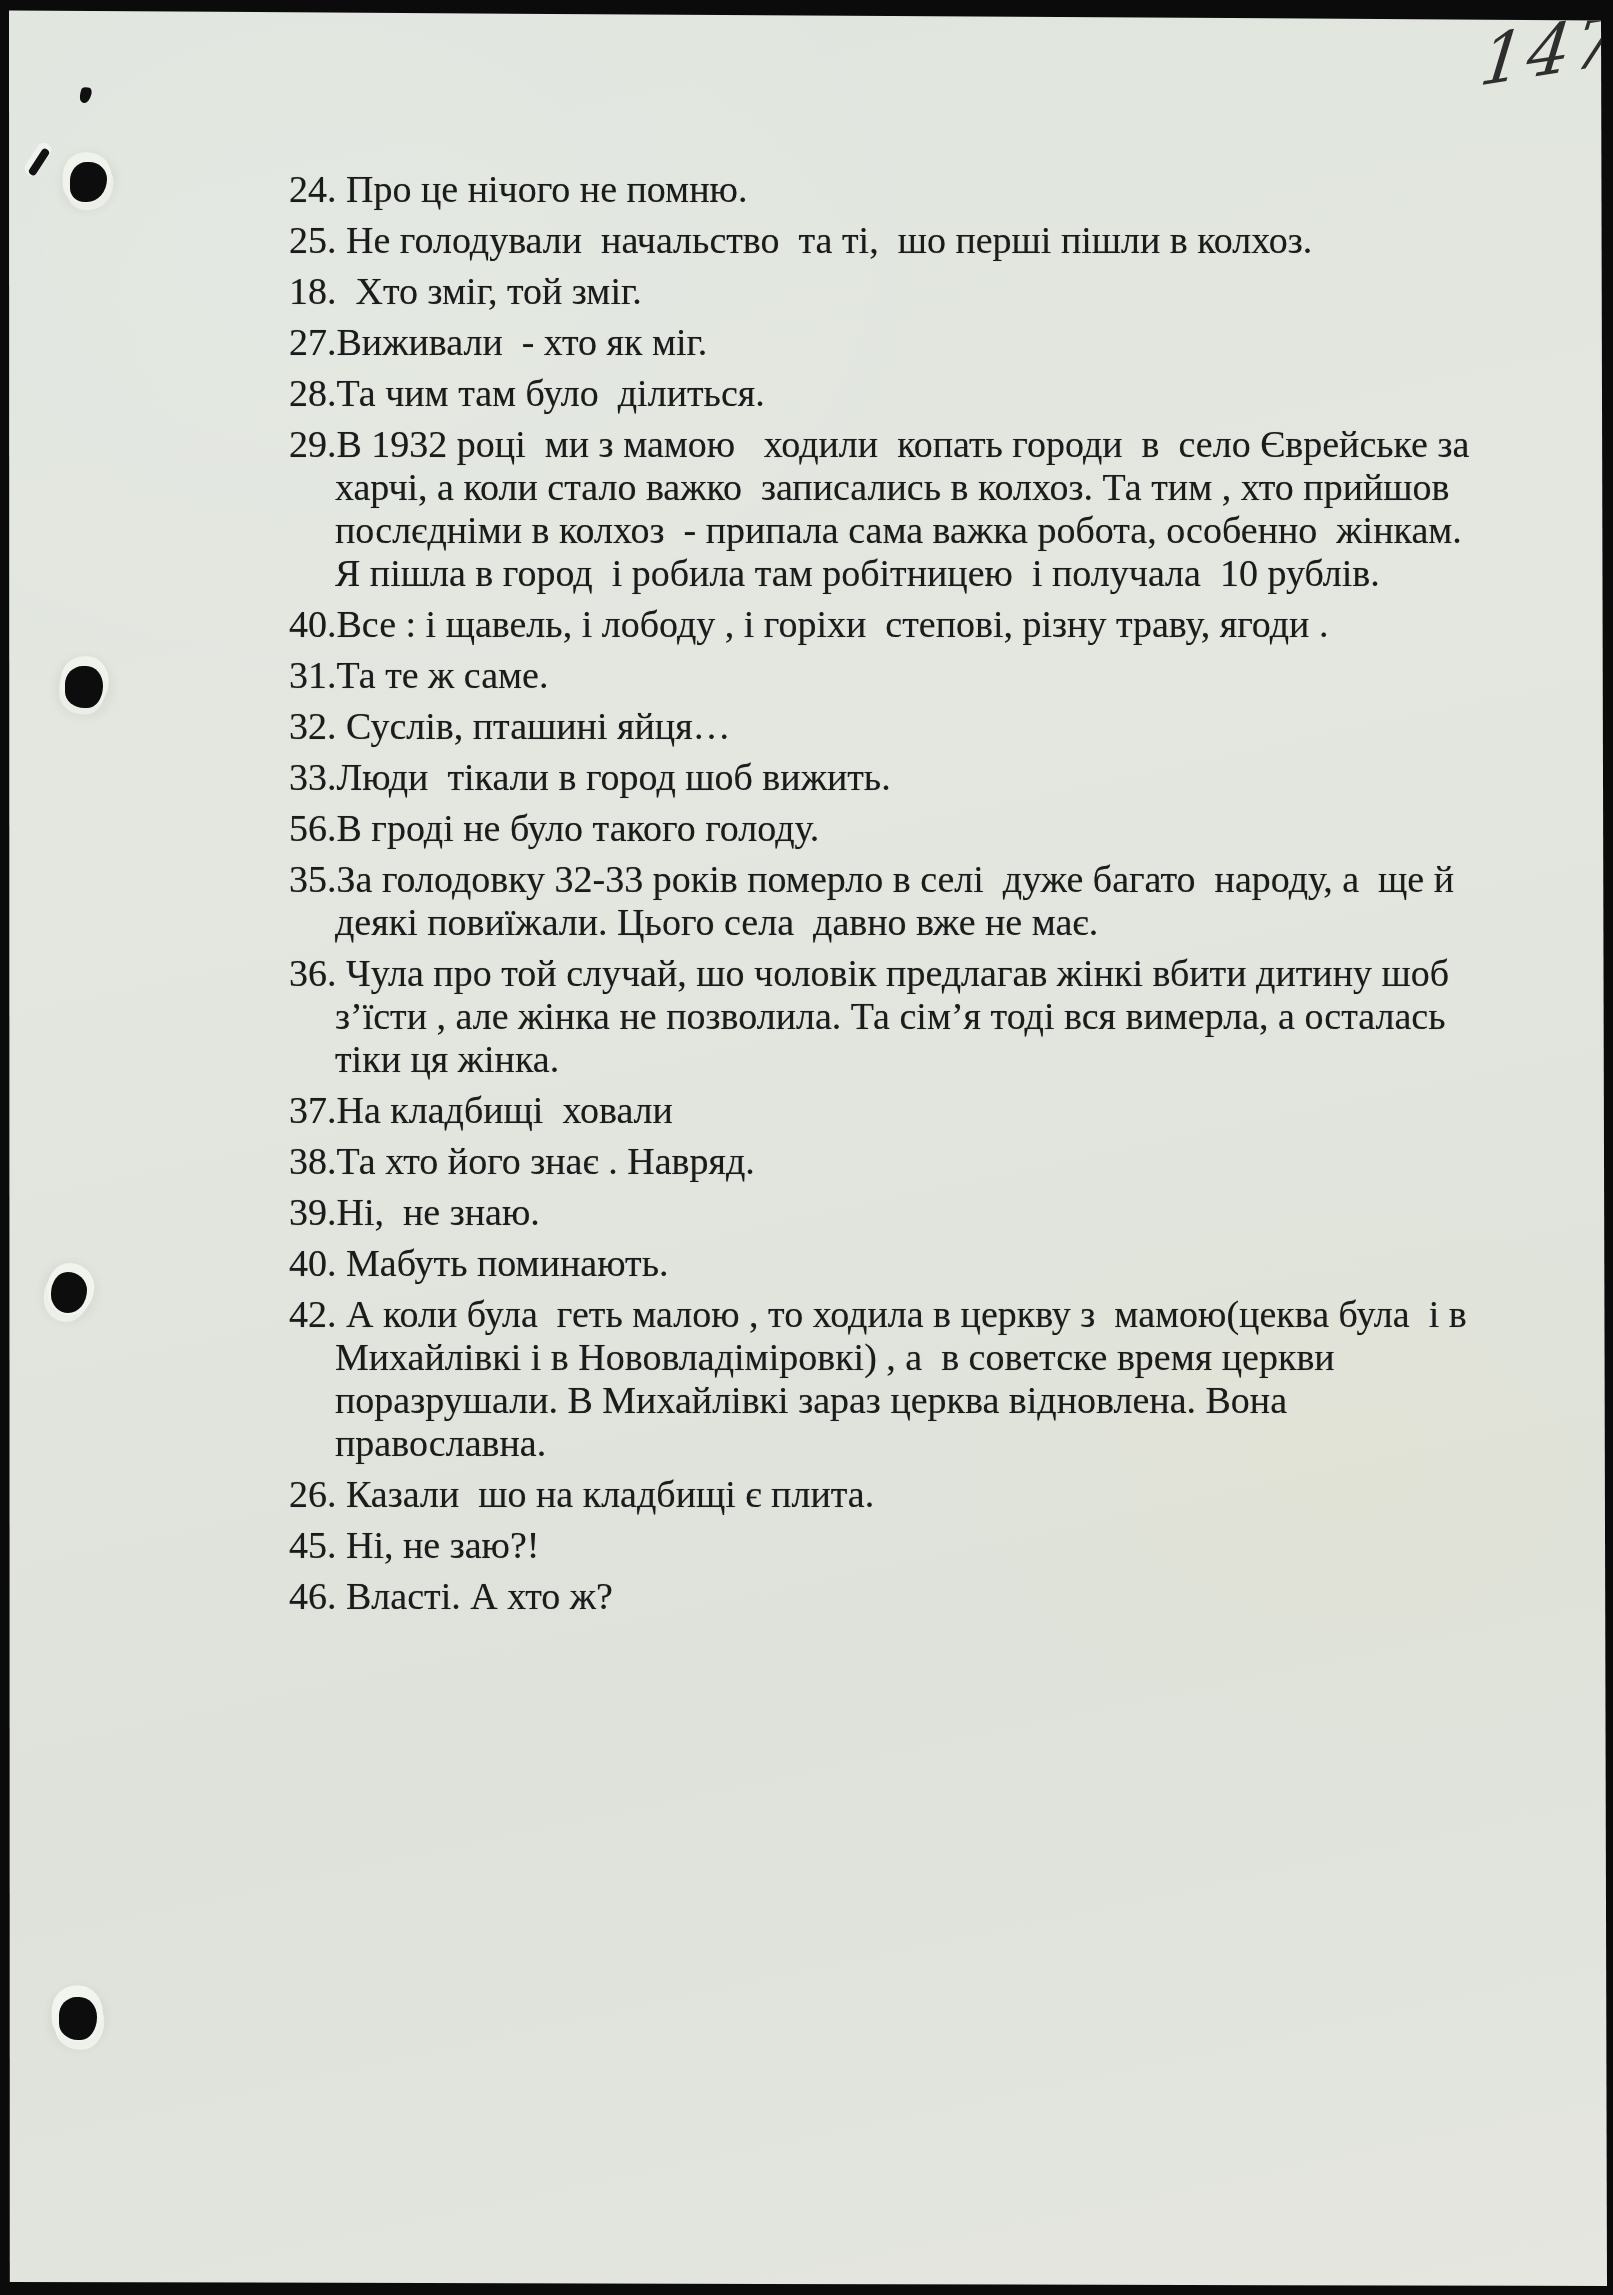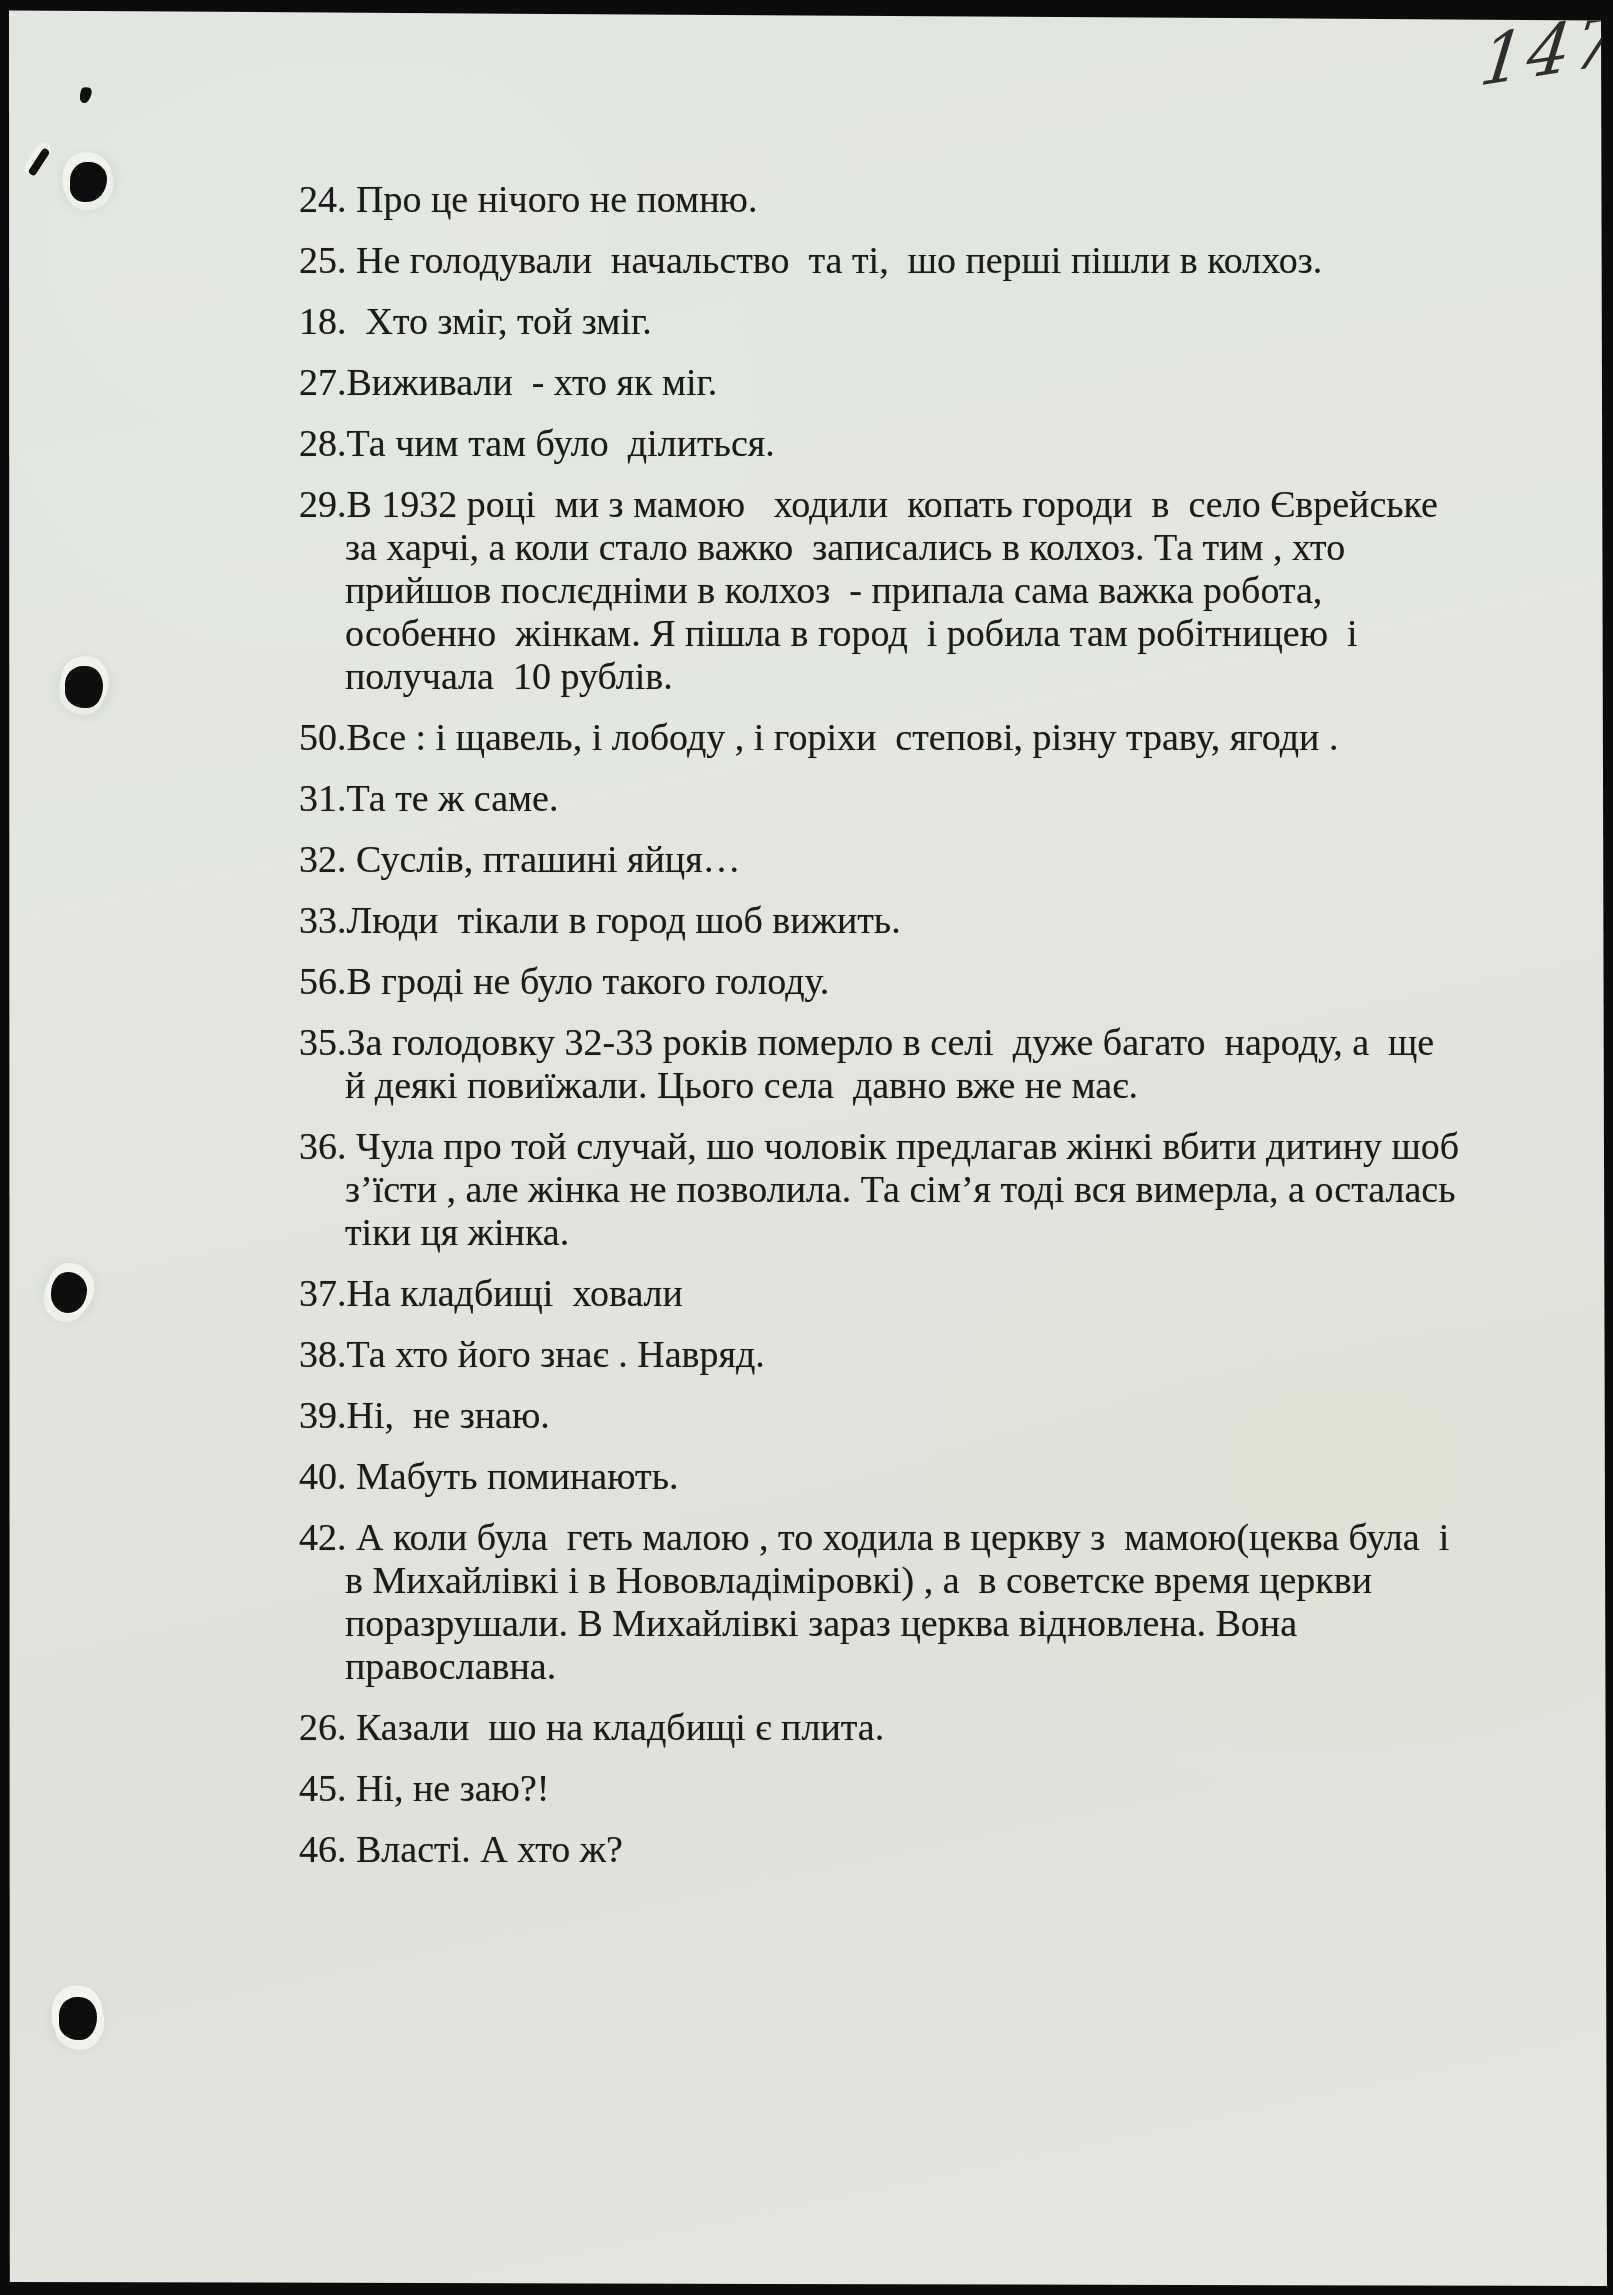--- a/index.html
+++ b/index.html
@@ -46,21 +46,21 @@
     position: absolute;
     left: 281px;
     top: 160px;
     width: 1197px;
     font-size: 38px;
     line-height: 43px;
     color: #1b1b1b;
     text-shadow: 0 0 0.8px rgba(25,25,25,0.45);
   }
   .line {
-    margin: 18px;
+    margin: 8px;
     white-space: pre-wrap;
     padding-left: 46px;
     text-indent: -46px;
   }
   .hole {
     position: absolute;
     background: #0d0d0d;
   }
   .hole-1 {
     left: 70px; top: 162px; width: 37px; height: 40px;
@@ -108,21 +108,21 @@
 
     <div class="handwritten-number">147</div>
 
     <div class="content">
         <p class="line">24. Про це нічого не помню.</p>
         <p class="line">25. Не голодували  начальство  та ті,  шо перші пішли в колхоз.</p>
         <p class="line">18.  Хто зміг, той зміг.</p>
         <p class="line">27.Виживали  - хто як міг.</p>
         <p class="line">28.Та чим там було  ділиться.</p>
         <p class="line">29.В 1932 році  ми з мамою   ходили  копать городи  в  село Єврейське за харчі, а коли стало важко  записались в колхоз. Та тим , хто прийшов послєдніми в колхоз  - припала сама важка робота, особенно  жінкам. Я пішла в город  і робила там робітницею  і получала  10 рублів.</p>
-        <p class="line">50.Все : і щавель, і лободу , і горіхи  степові, різну траву, ягоди .</p>
+        <p class="line">40.Все : і щавель, і лободу , і горіхи  степові, різну траву, ягоди .</p>
         <p class="line">31.Та те ж саме.</p>
         <p class="line">32. Суслів, пташині яйця…</p>
         <p class="line">33.Люди  тікали в город шоб вижить.</p>
         <p class="line">56.В гроді не було такого голоду.</p>
         <p class="line">35.За голодовку 32-33 років померло в селі  дуже багато  народу, а  ще й деякі повиїжали. Цього села  давно вже не має.</p>
         <p class="line">36. Чула про той случай, шо чоловік предлагав жінкі вбити дитину шоб з’їсти , але жінка не позволила. Та сім’я тоді вся вимерла, а осталась тіки ця жінка.</p>
         <p class="line">37.На кладбищі  ховали</p>
         <p class="line">38.Та хто його знає . Навряд.</p>
         <p class="line">39.Ні,  не знаю.</p>
         <p class="line">40. Мабуть поминають.</p>

